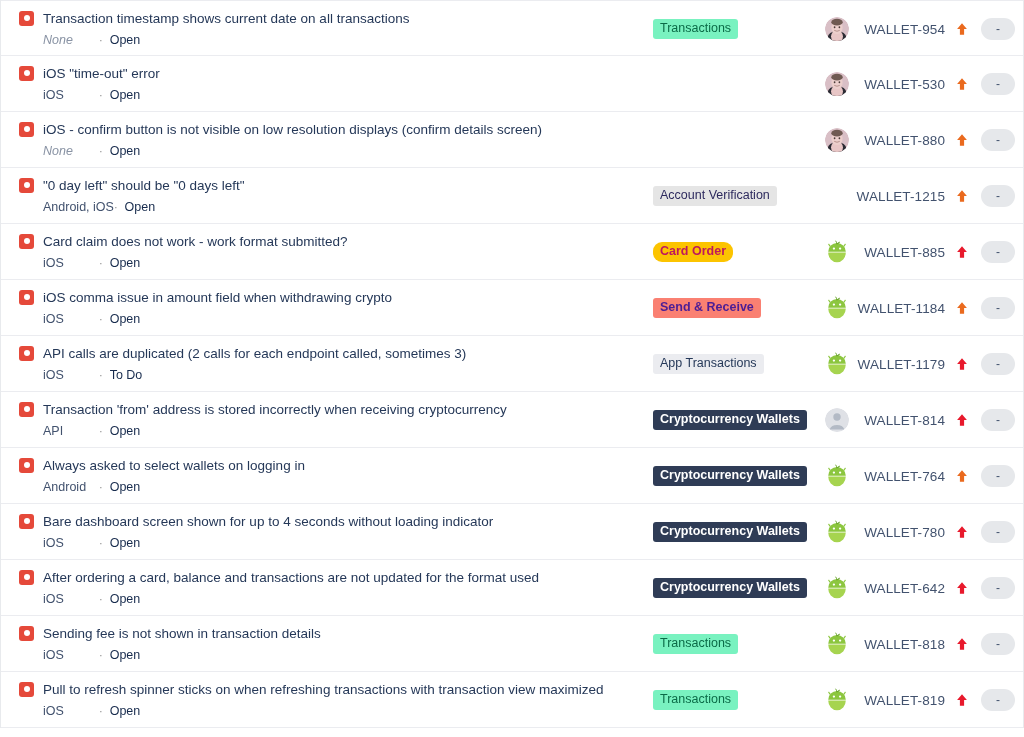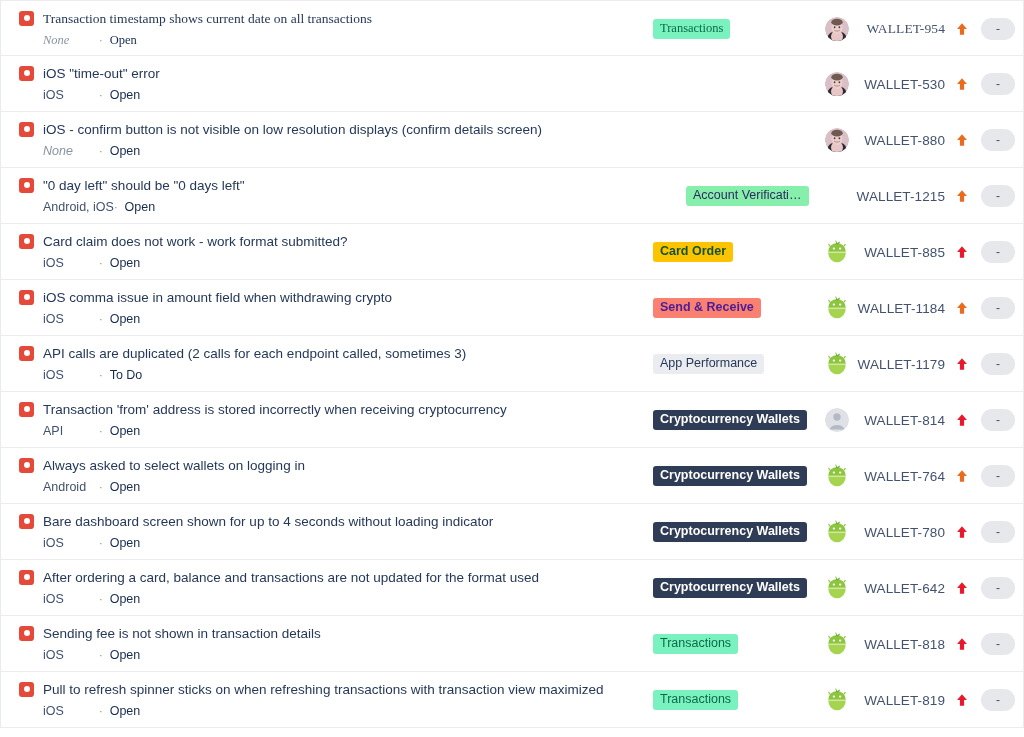--- a/index.html
+++ b/index.html
@@ -20,21 +20,21 @@
 
   .issue-row {
     position: relative;
     display: flex;
     align-items: flex-start;
     height: 56px;
     padding: 0 8px 0 0;
     border-bottom: 1px solid #ebecf0;
     background: #ffffff;
   }
-  .issue-row:first-child { border-top: 1px solid #ebecf0; font-family: Liberation Serif, serif; }
+  .issue-row:first-child { border-top: 1px solid #ebecf0; }
 
   
   .left-block {
     flex: 1 1 auto;
     min-width: 0;
     padding-left: 18px;
     padding-top: 8px;
   }
 
   .title-line {
@@ -291,21 +291,21 @@
           <span class="issue-title">"0 day left" should be "0 days left"</span>
         </div>
         <div class="meta-line">
           <span class="meta-epicish">Android, iOS</span>
           <span class="meta-dot">·</span>
           <span class="meta-status">Open</span>
         </div>
       </div>
       <div class="right-block">
         <div class="epic-badge-slot">
-          <span class="epic-badge" style="background: #86efac; color: rgb(45, 42, 94); margin-left: 33px;">Account Verification</span>
+          <span class="epic-badge" style="background: #e5e5e5; color: rgb(45, 42, 94);">Account Verification</span>
         </div>
         <div class="avatar-slot">
           <span class="avatar blank"></span>
         </div>
         <div class="issue-key">WALLET-1215</div>
         <div class="priority-slot" title="High">
           <svg viewBox="0 0 16 16" width="14" height="14">
             <path d="M8 1.4 L13.6 8.0 L10.4 8.0 L10.4 14.6 L5.6 14.6 L5.6 8.0 L2.4 8.0 Z" fill="#ea6a1e"></path>
           </svg>
         </div>
@@ -321,21 +321,21 @@
           <span class="issue-title">Card claim does not work - work format submitted?</span>
         </div>
         <div class="meta-line">
           <span class="meta-epicish">iOS</span>
           <span class="meta-dot">·</span>
           <span class="meta-status">Open</span>
         </div>
       </div>
       <div class="right-block">
         <div class="epic-badge-slot">
-          <span class="epic-badge strong" style="background: rgb(252, 196, 0); color: #14532d;">Card Order</span>
+          <span class="epic-badge strong" style="background: rgb(252, 196, 0); color: #be185d; border-radius: 9px;">Card Order</span>
         </div>
         <div class="avatar-slot">
           <span class="avatar"><svg viewBox="0 0 24 24" width="24" height="24">
               <path d="M3.2 11.8 a8.8 8.8 0 0 1 17.6 0 z" fill="#8cc63f"></path>
               <path d="M3.2 12.6 h17.6 a8.8 9.6 0 0 1 -17.6 0 z" fill="#a6d44f"></path>
               <circle cx="8.9" cy="8.6" r="1.15" fill="#ffffff"></circle>
               <circle cx="15.1" cy="8.6" r="1.15" fill="#ffffff"></circle>
               <path d="M5.0 6.2 l-1.3 -2.1" stroke="#8cc63f" stroke-width="1.1" stroke-linecap="round"></path>
               <path d="M19.0 6.2 l1.3 -2.1" stroke="#8cc63f" stroke-width="1.1" stroke-linecap="round"></path>
               <path d="M12 3.6 q1.4 -2.0 3.2 -2.2 q-0.6 2.0 -2.6 2.6 z" fill="#5f9e1e"></path>
@@ -399,21 +399,21 @@
           <span class="issue-title">API calls are duplicated (2 calls for each endpoint called, sometimes 3)</span>
         </div>
         <div class="meta-line">
           <span class="meta-epicish">iOS</span>
           <span class="meta-dot">·</span>
           <span class="meta-status">To Do</span>
         </div>
       </div>
       <div class="right-block">
         <div class="epic-badge-slot">
-          <span class="epic-badge" style="background: rgb(235, 236, 240); color: rgb(37, 56, 88);">App Performance</span>
+          <span class="epic-badge" style="background: rgb(235, 236, 240); color: rgb(37, 56, 88);">App Transactions</span>
         </div>
         <div class="avatar-slot">
           <span class="avatar"><svg viewBox="0 0 24 24" width="24" height="24">
               <path d="M3.2 11.8 a8.8 8.8 0 0 1 17.6 0 z" fill="#8cc63f"></path>
               <path d="M3.2 12.6 h17.6 a8.8 9.6 0 0 1 -17.6 0 z" fill="#a6d44f"></path>
               <circle cx="8.9" cy="8.6" r="1.15" fill="#ffffff"></circle>
               <circle cx="15.1" cy="8.6" r="1.15" fill="#ffffff"></circle>
               <path d="M5.0 6.2 l-1.3 -2.1" stroke="#8cc63f" stroke-width="1.1" stroke-linecap="round"></path>
               <path d="M19.0 6.2 l1.3 -2.1" stroke="#8cc63f" stroke-width="1.1" stroke-linecap="round"></path>
               <path d="M12 3.6 q1.4 -2.0 3.2 -2.2 q-0.6 2.0 -2.6 2.6 z" fill="#5f9e1e"></path>

